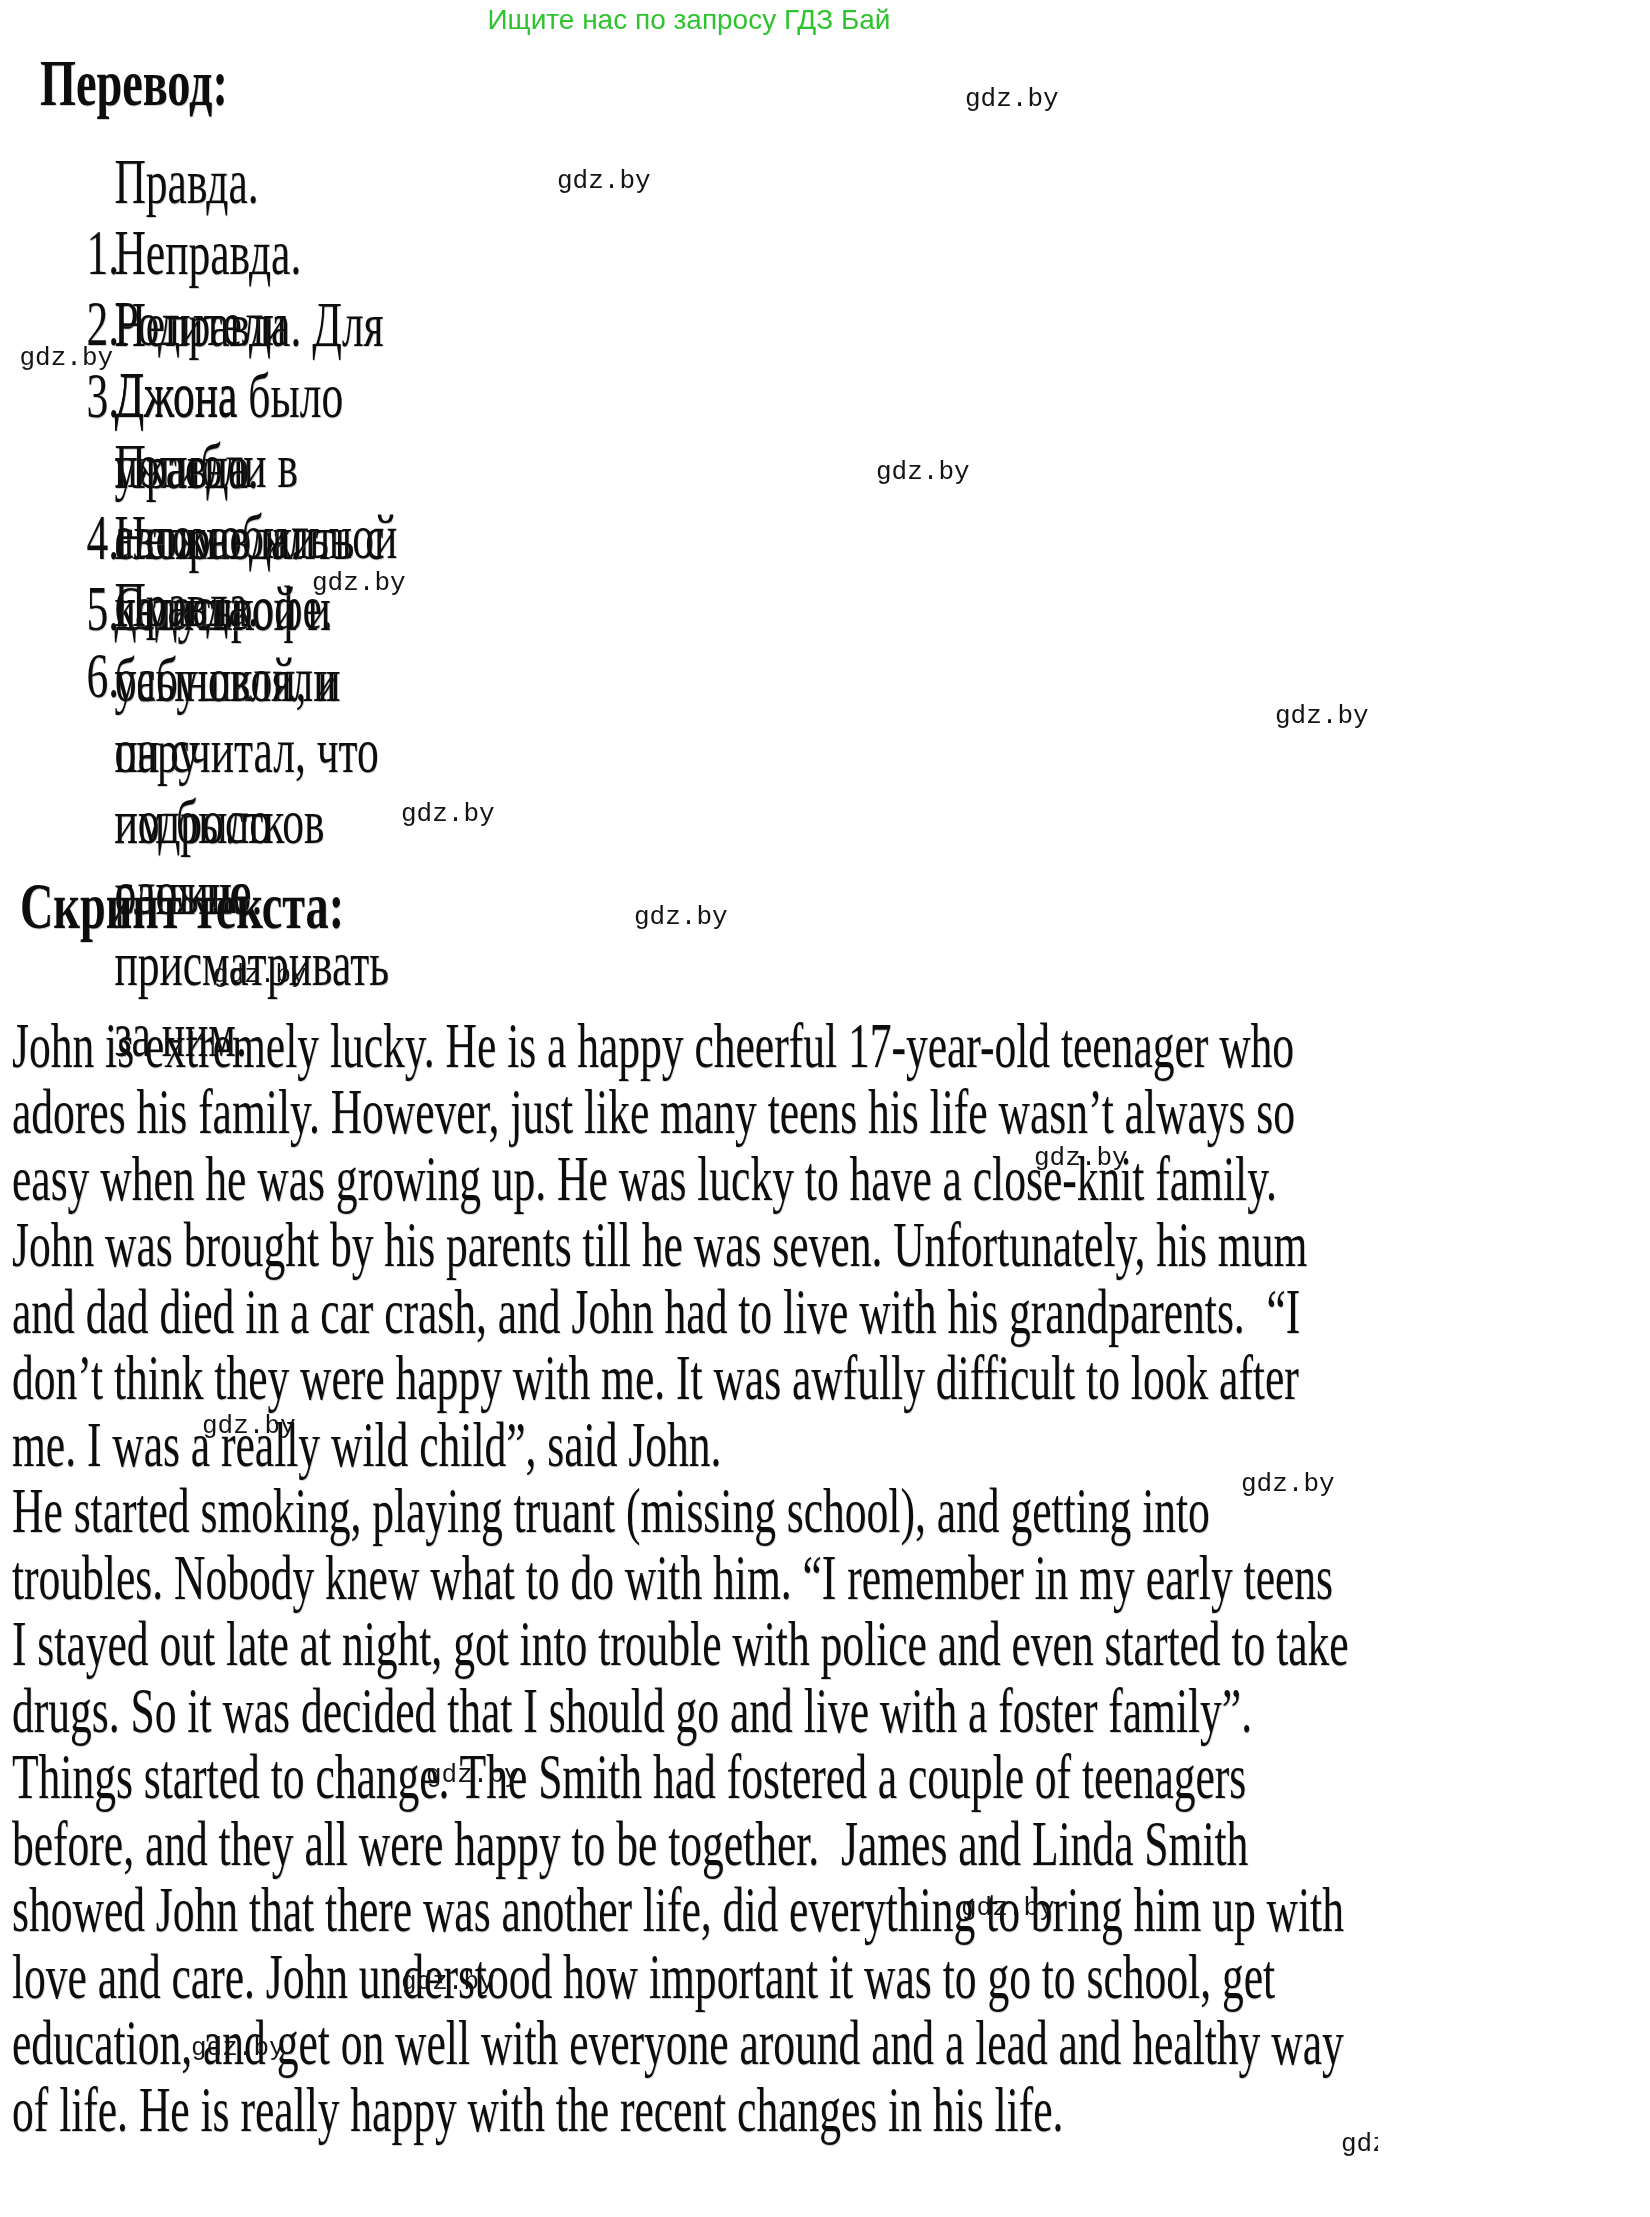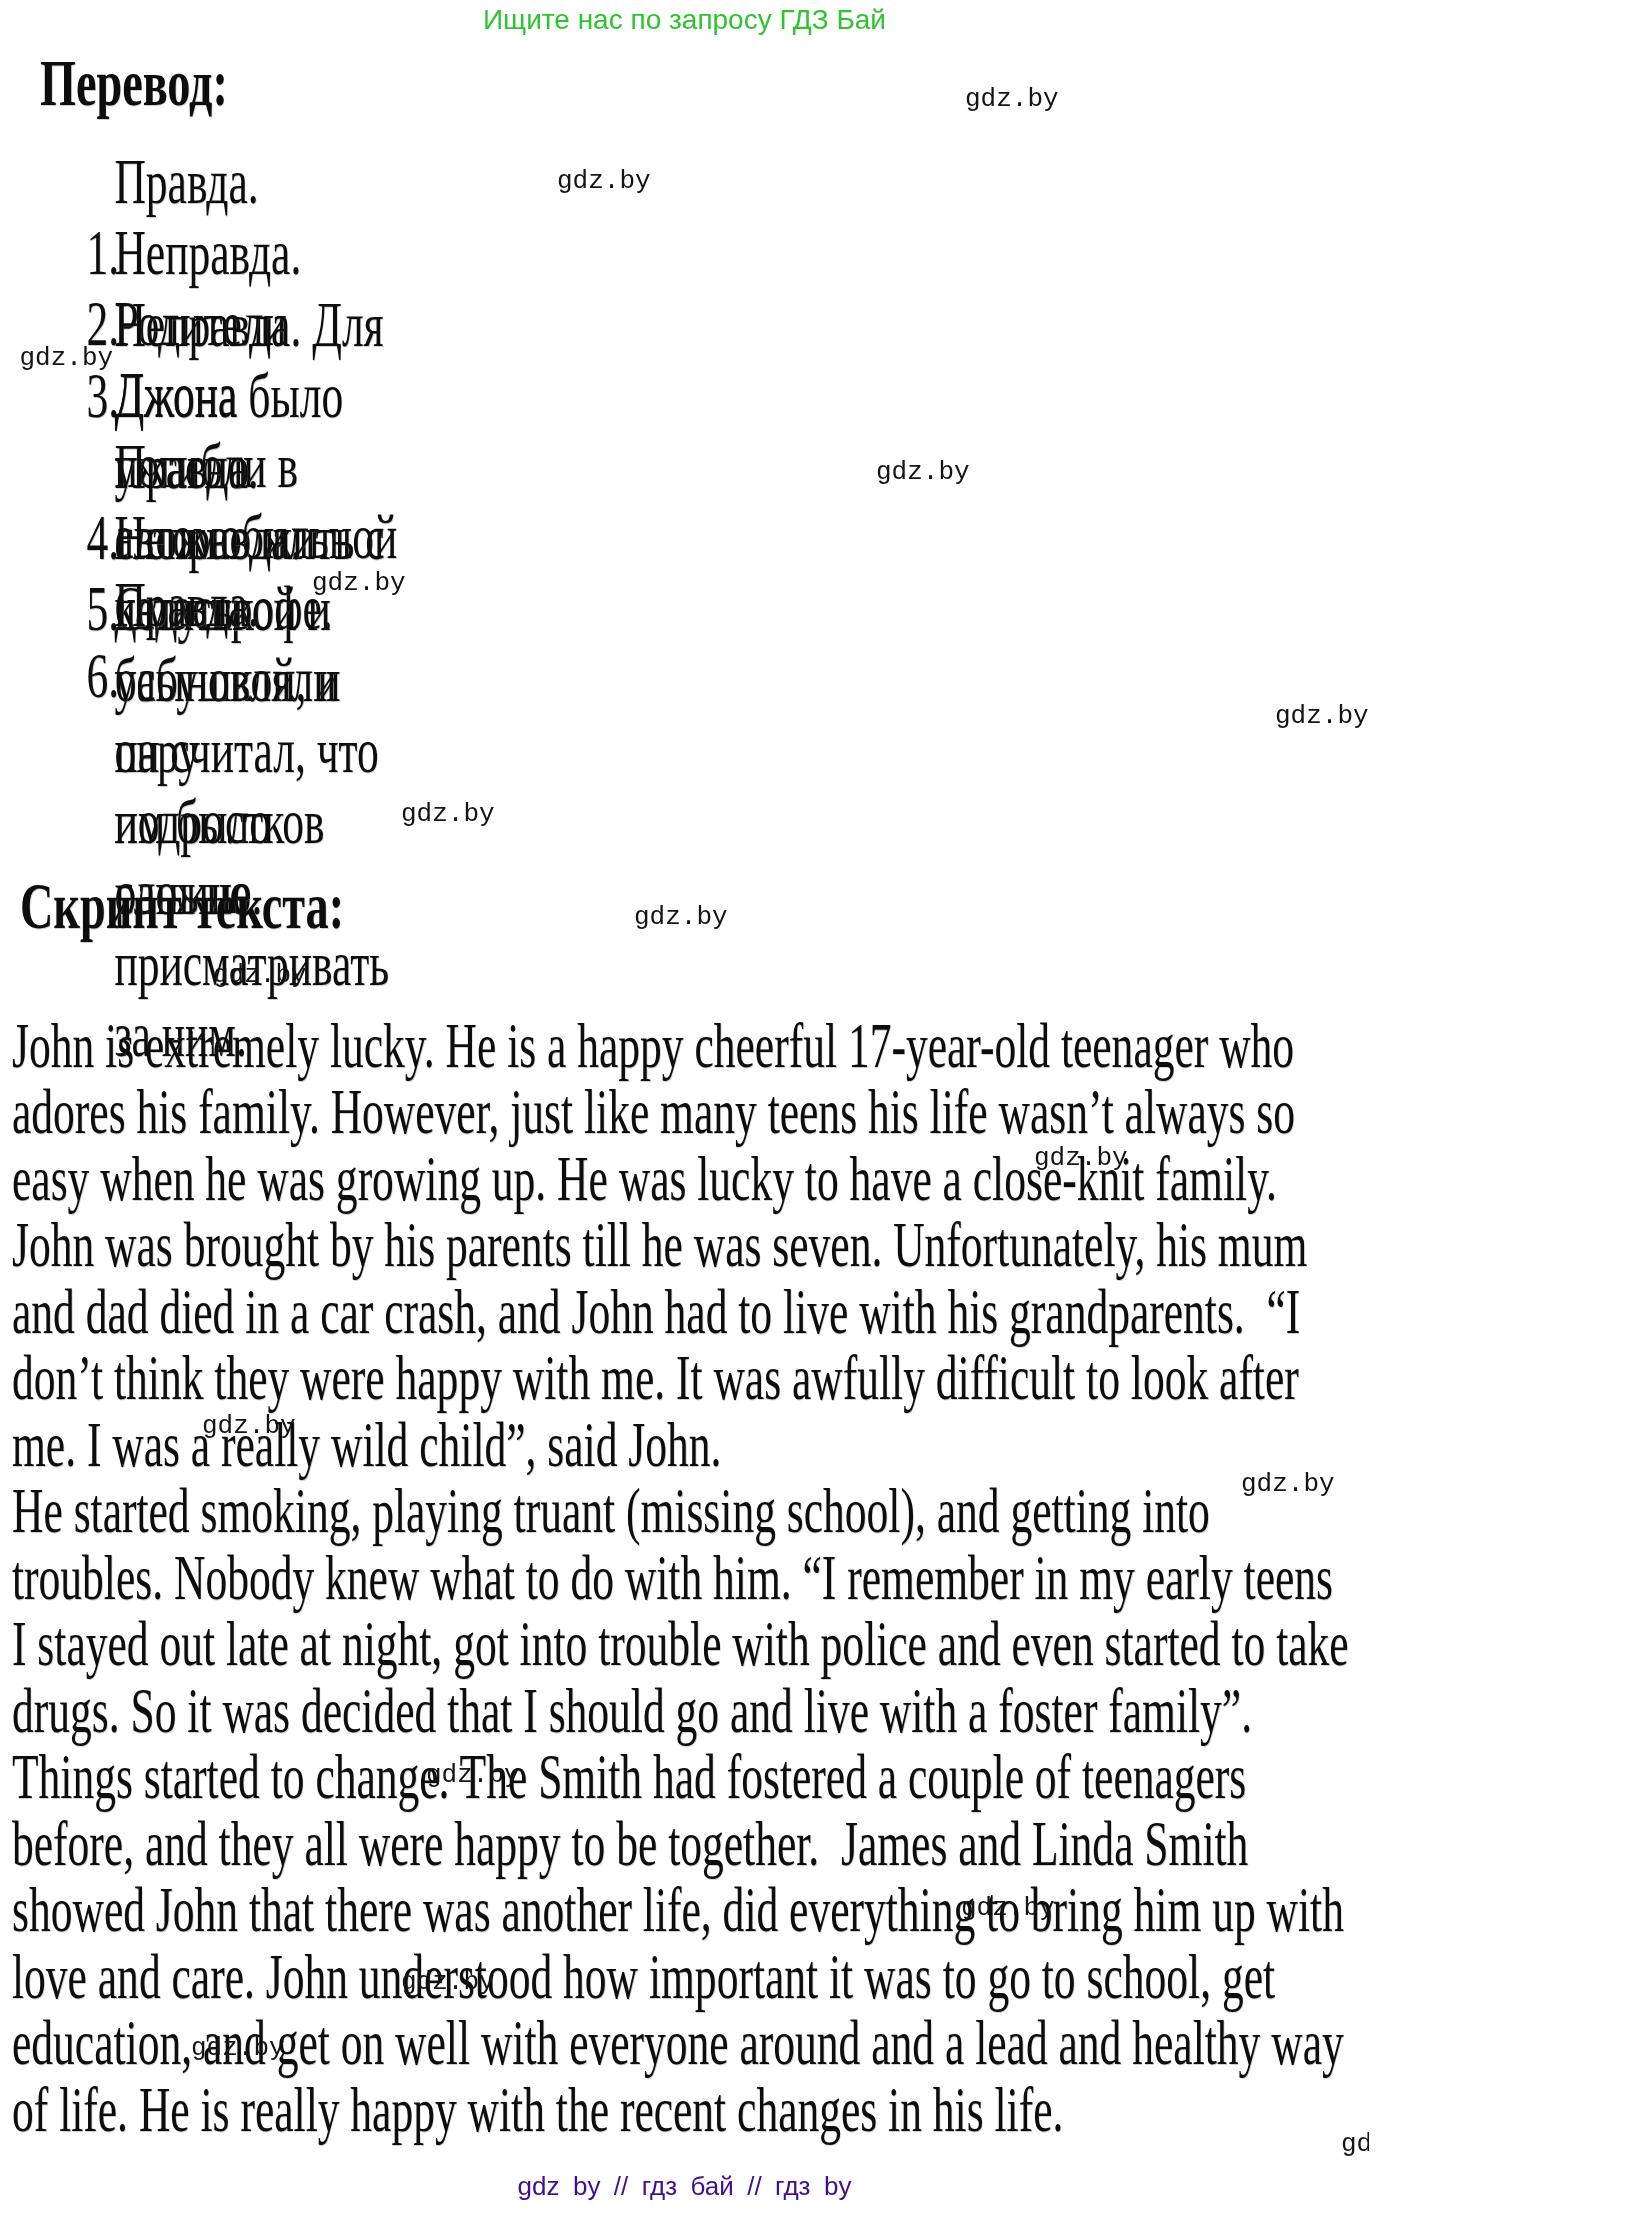--- a/index.html
+++ b/index.html
@@ -3,20 +3,21 @@
 <meta charset="utf-8">
 <style>
   html, body { margin: 0; padding: 0; background: #ffffff; }
   .page {
     position: relative;
     width: 1369px;
     height: 2218px;
     background: #ffffff;
     overflow: hidden;
     font-family: "Liberation Serif", serif;
+    padding-left: 9px;
   }
   
   .line {
     position: absolute;
     font-family: "Liberation Serif", serif;
     font-size: 64px;
     line-height: 71px;
     color: #0d0d0d;
     white-space: pre;
     transform: scaleX(0.68);
@@ -103,21 +104,20 @@
   <div class="line" style="left:12.4px; top:1542px">troubles. Nobody knew what to do with him. “I remember in my early teens</div>
   <div class="line" style="left:12.4px; top:1608px">I stayed out late at night, got into trouble with police and even started to take</div>
   <div class="line" style="left:12.4px; top:1675px">drugs. So it was decided that I should go and live with a foster family”.</div>
   <div class="line" style="left:12.4px; top:1741px">Things started to change. The Smith had fostered a couple of teenagers</div>
   <div class="line" style="left:12.4px; top:1808px">before, and they all were happy to be together.  James and Linda Smith</div>
   <div class="line" style="left:12.4px; top:1874px">showed John that there was another life, did everything to bring him up with</div>
   <div class="line" style="left:12.4px; top:1941px">love and care. John understood how important it was to go to school, get</div>
   <div class="line" style="left:12.4px; top:2007px">education, and get on well with everyone around and a lead and healthy way</div>
   <div class="line" style="left:12.4px; top:2074px">of life. He is really happy with the recent changes in his life.</div>
 
-  <div class="footer" style="color: rgb(64, 16, 142);">gdz by  //  гдз бай  //  гдз by</div>
 
 <span class="wm" style="left: 1452px; top: 39px; color: rgb(20, 20, 20);">gdz.by</span>
     <span class="wm" style="left: 965px; top: 85px; color: rgb(20, 20, 20);">gdz.by</span>
     <span class="wm" style="left: 557px; top: 167px; color: rgb(20, 20, 20);">gdz.by</span>
     <span class="wm" style="left: 19.5px; top: 344px; color: rgb(20, 20, 20);">gdz.by</span>
     <span class="wm" style="left: 876px; top: 458px; color: rgb(20, 20, 20);">gdz.by</span>
     <span class="wm" style="left: 312px; top: 569px; color: rgb(20, 20, 20);">gdz.by</span>
     <span class="wm" style="left: 1275px; top: 702px; color: rgb(20, 20, 20);">gdz.by</span>
     <span class="wm" style="left: 401px; top: 800px; color: rgb(20, 20, 20);">gdz.by</span>
     <span class="wm" style="left: 634px; top: 903px; color: rgb(20, 20, 20);">gdz.by</span>

